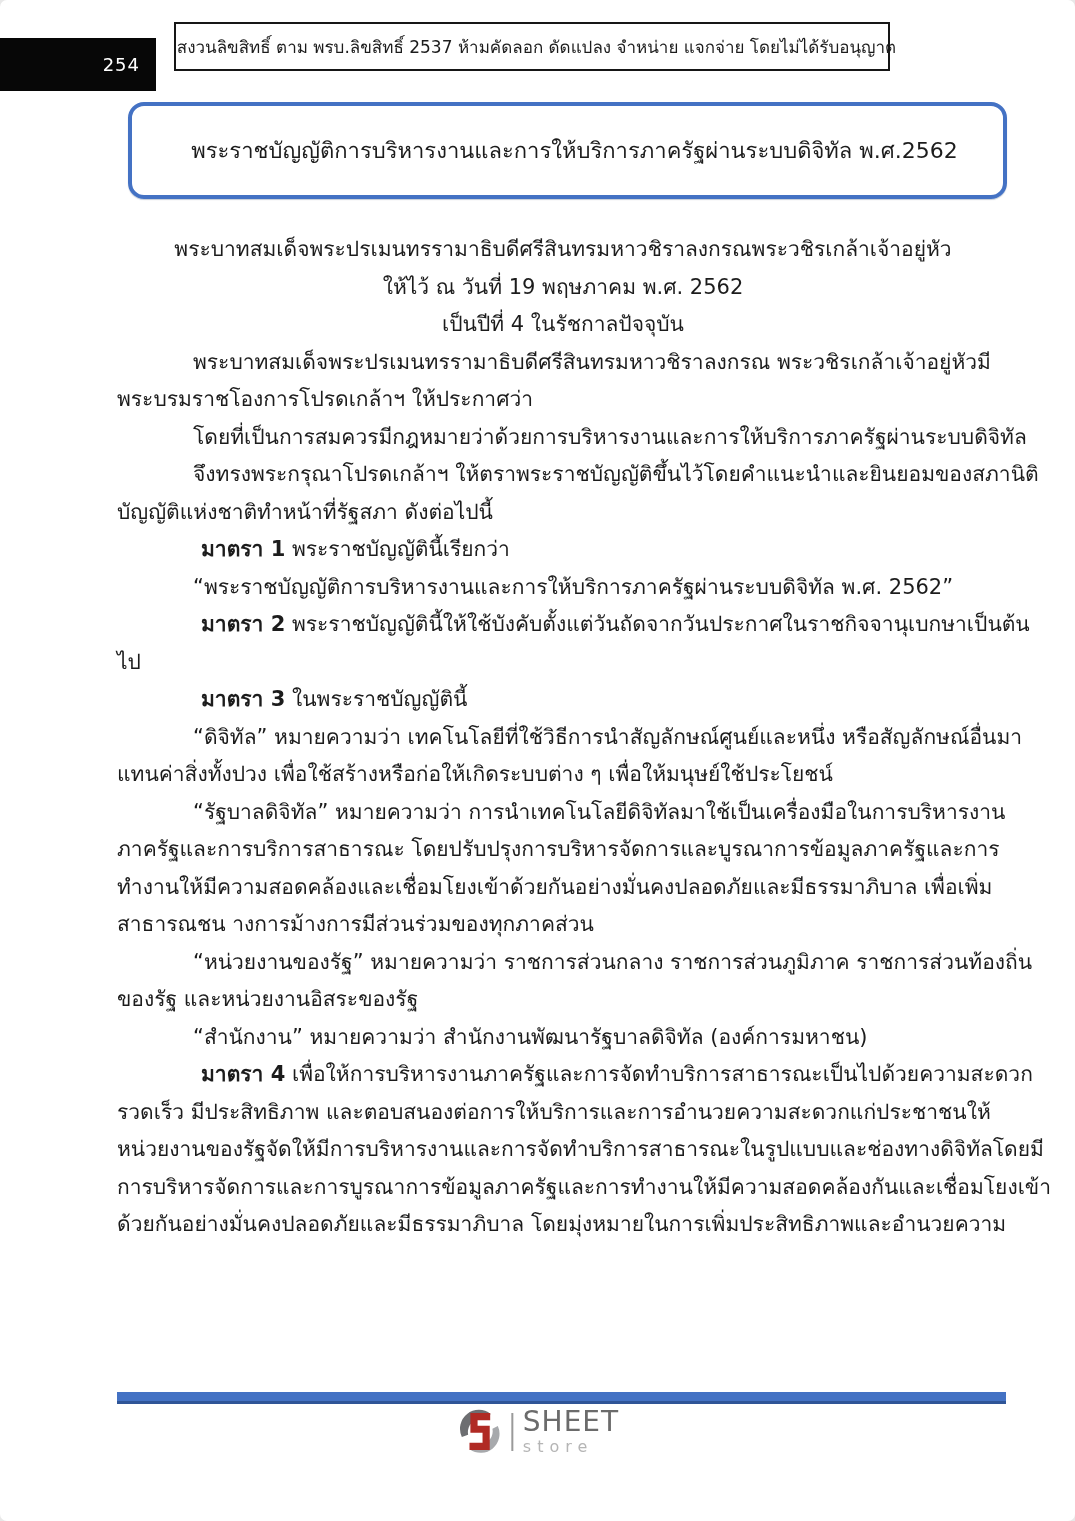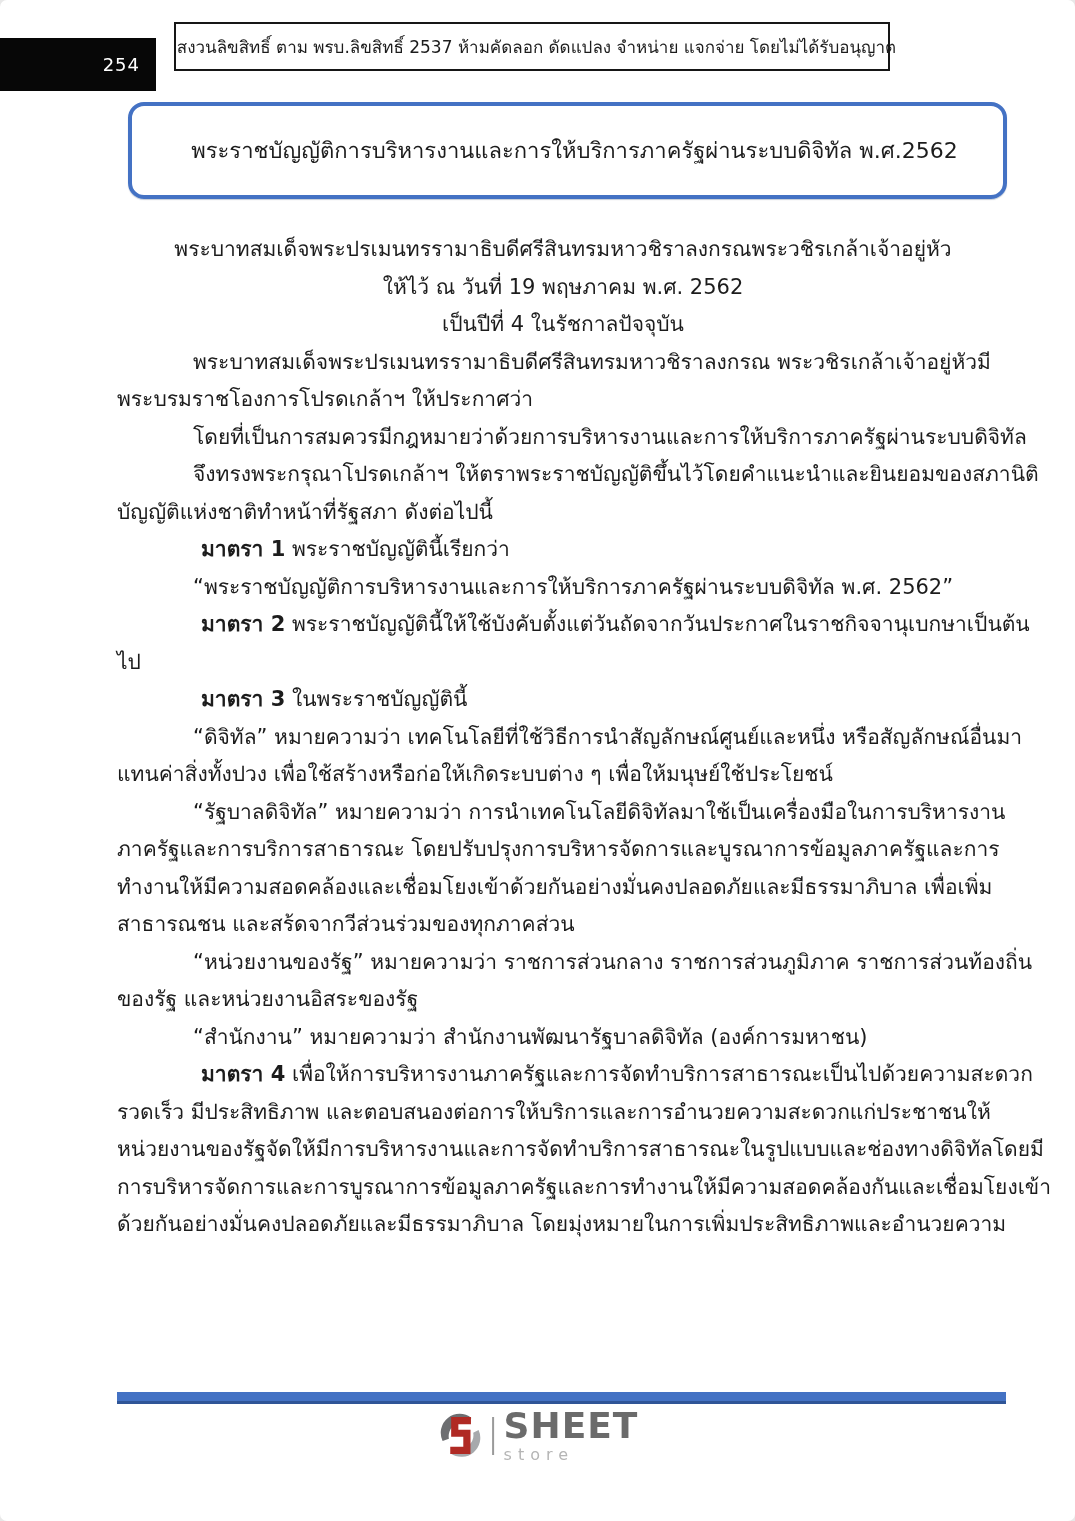--- a/index.html
+++ b/index.html
@@ -60,21 +60,21 @@
   .footer-logo{
     position:absolute;left:50%;top:1408px;transform:translateX(-50%);
     display:flex;align-items:center;
   }
   .footer-logo .s-mark{width:47px;height:45px;display:block;}
   .footer-logo .divider{
     width:2px;height:38px;background:#9a9a9a;margin:0 10px 0 8px;
   }
   .logo-text{display:flex;flex-direction:column;justify-content:center;}
   .logo-name{
-    font-size:36px;font-weight:bold;color:var(--logo-gray,#6b6b6b);
+    font-size:28px;font-weight:normal;color:var(--logo-gray,#6b6b6b);
     line-height:1;letter-spacing:1px;
   }
   .logo-sub{
     font-size:16px;color:var(--logo-light,#b5b5b5);
     letter-spacing:6px;margin-top:3px;line-height:1;
   }
 </style>
 </head>
 <body>
 
@@ -104,21 +104,21 @@
       <div class="line indent"><span class="bold">มาตรา 1</span><span> พระราชบัญญัตินี้เรียกว่า</span></div>
       <div class="line indent"><span>“พระราชบัญญัติการบริหารงานและการให้บริการภาครัฐผ่านระบบดิจิทัล  พ.ศ. 2562”</span></div>
       <div class="line indent"><span class="bold">มาตรา 2</span><span> พระราชบัญญัตินี้ให้ใช้บังคับตั้งแต่วันถัดจากวันประกาศในราชกิจจานุเบกษาเป็นต้น</span></div>
       <div class="line flush"><span>ไป</span></div>
       <div class="line indent"><span class="bold">มาตรา 3</span><span> ในพระราชบัญญัตินี้</span></div>
       <div class="line indent"><span>“ดิจิทัล” หมายความว่า เทคโนโลยีที่ใช้วิธีการนำสัญลักษณ์ศูนย์และหนึ่ง หรือสัญลักษณ์อื่นมา</span></div>
       <div class="line flush"><span>แทนค่าสิ่งทั้งปวง เพื่อใช้สร้างหรือก่อให้เกิดระบบต่าง ๆ เพื่อให้มนุษย์ใช้ประโยชน์</span></div>
       <div class="line indent"><span>“รัฐบาลดิจิทัล” หมายความว่า การนำเทคโนโลยีดิจิทัลมาใช้เป็นเครื่องมือในการบริหารงาน</span></div>
       <div class="line flush"><span>ภาครัฐและการบริการสาธารณะ โดยปรับปรุงการบริหารจัดการและบูรณาการข้อมูลภาครัฐและการ</span></div>
       <div class="line flush"><span>ทำงานให้มีความสอดคล้องและเชื่อมโยงเข้าด้วยกันอย่างมั่นคงปลอดภัยและมีธรรมาภิบาล เพื่อเพิ่ม</span></div>
-      <div class="line flush"><span>สาธารณชน และสร้ดจากวีส่วนร่วมของทุกภาคส่วน</span></div>
+      <div class="line flush"><span>สาธารณชน างการม้างการมีส่วนร่วมของทุกภาคส่วน</span></div>
       <div class="line indent"><span>“หน่วยงานของรัฐ” หมายความว่า ราชการส่วนกลาง ราชการส่วนภูมิภาค ราชการส่วนท้องถิ่น</span></div>
       <div class="line flush"><span>ของรัฐ และหน่วยงานอิสระของรัฐ</span></div>
       <div class="line indent"><span>“สำนักงาน” หมายความว่า สำนักงานพัฒนารัฐบาลดิจิทัล (องค์การมหาชน)</span></div>
       <div class="line indent"><span class="bold">มาตรา 4</span><span> เพื่อให้การบริหารงานภาครัฐและการจัดทำบริการสาธารณะเป็นไปด้วยความสะดวก</span></div>
       <div class="line flush"><span>รวดเร็ว มีประสิทธิภาพ และตอบสนองต่อการให้บริการและการอำนวยความสะดวกแก่ประชาชนให้</span></div>
       <div class="line flush"><span>หน่วยงานของรัฐจัดให้มีการบริหารงานและการจัดทำบริการสาธารณะในรูปแบบและช่องทางดิจิทัลโดยมี</span></div>
       <div class="line flush"><span>การบริหารจัดการและการบูรณาการข้อมูลภาครัฐและการทำงานให้มีความสอดคล้องกันและเชื่อมโยงเข้า</span></div>
       <div class="line flush"><span>ด้วยกันอย่างมั่นคงปลอดภัยและมีธรรมาภิบาล โดยมุ่งหมายในการเพิ่มประสิทธิภาพและอำนวยความ</span></div>
     </div>
 

